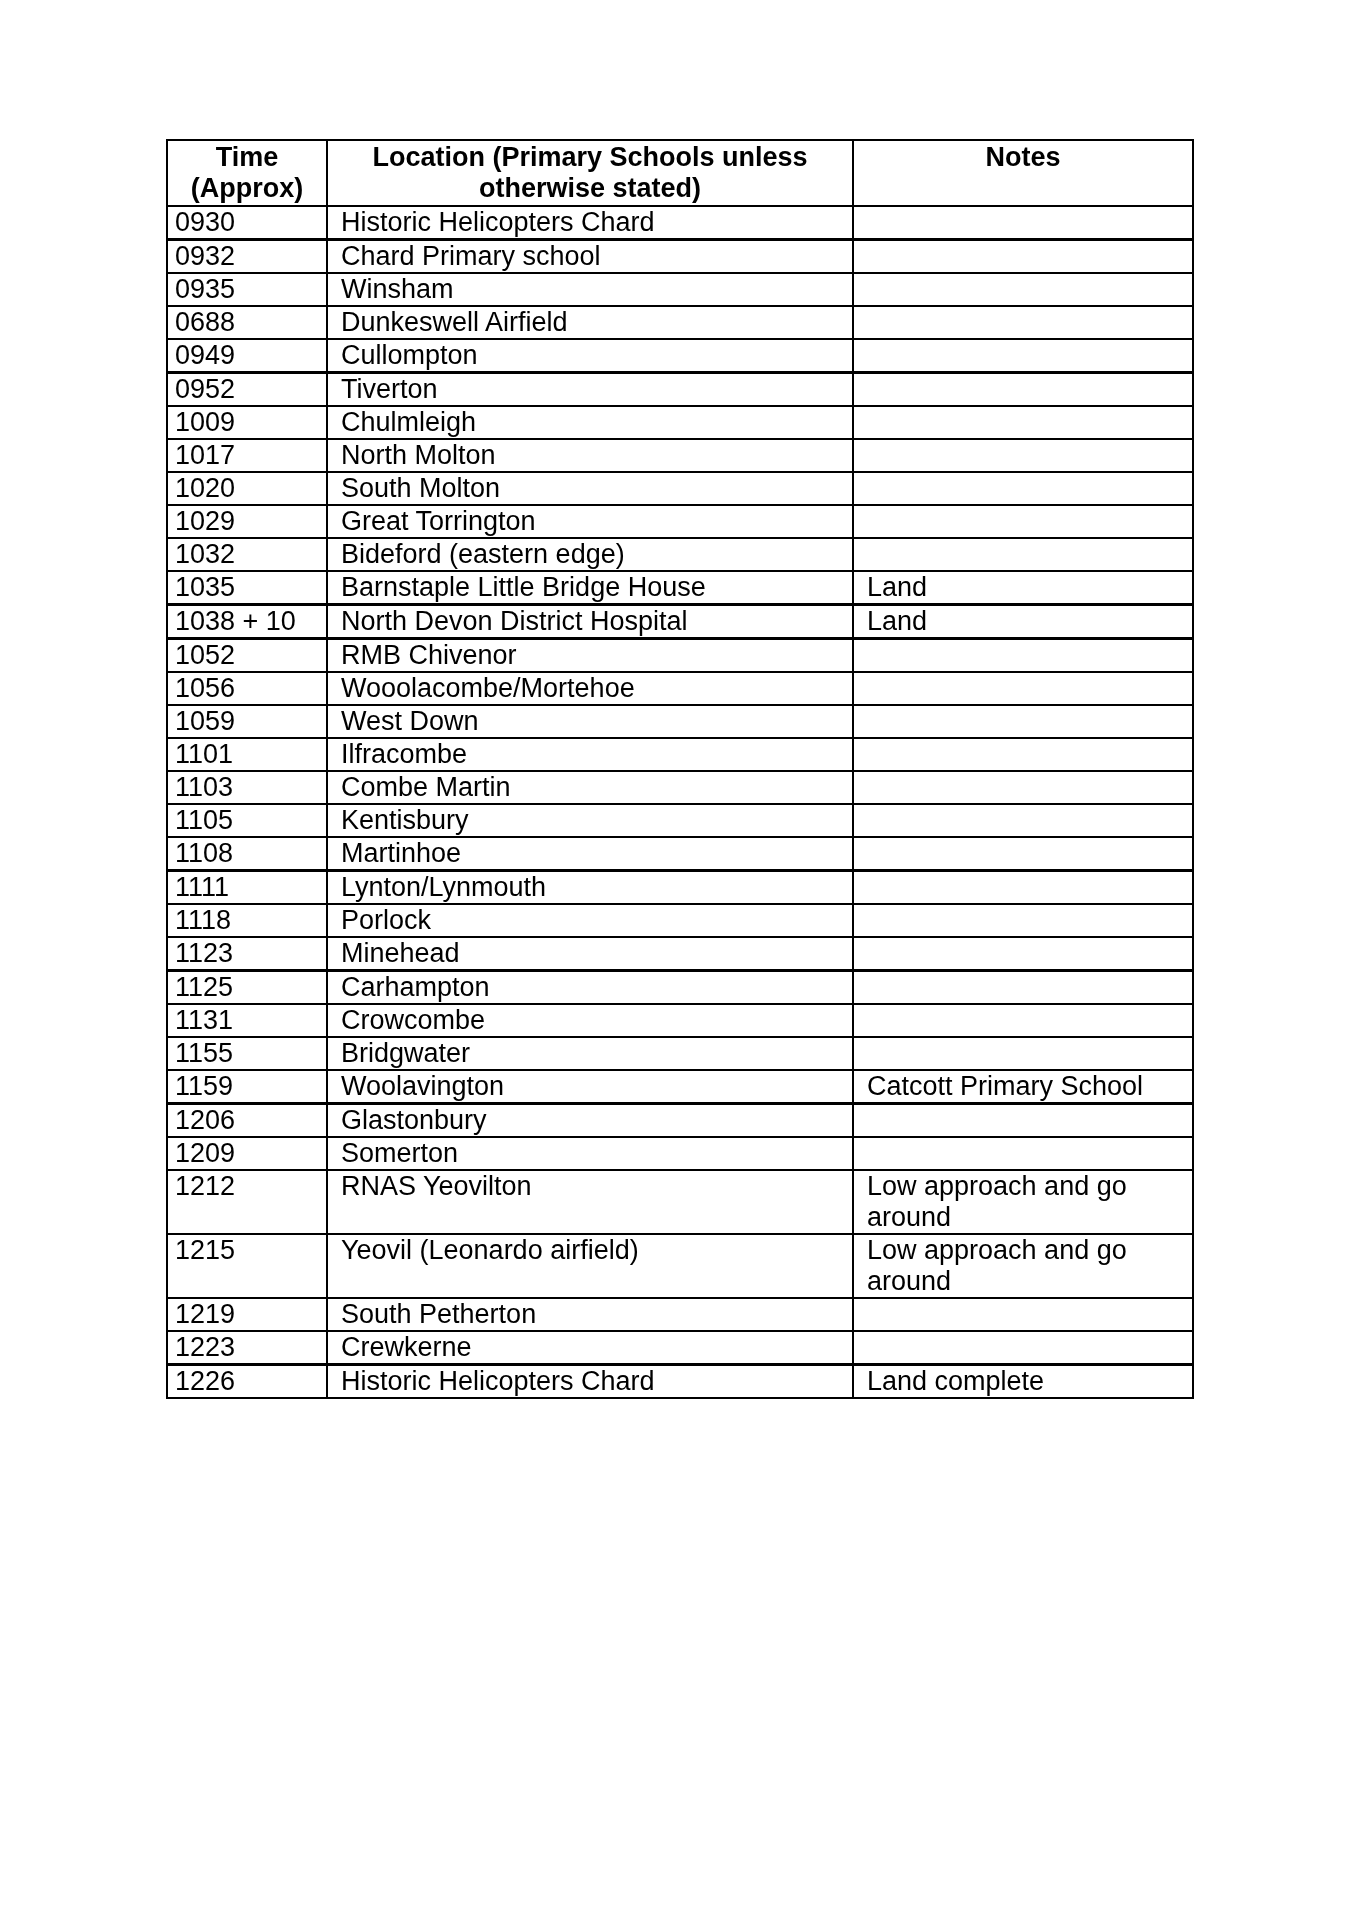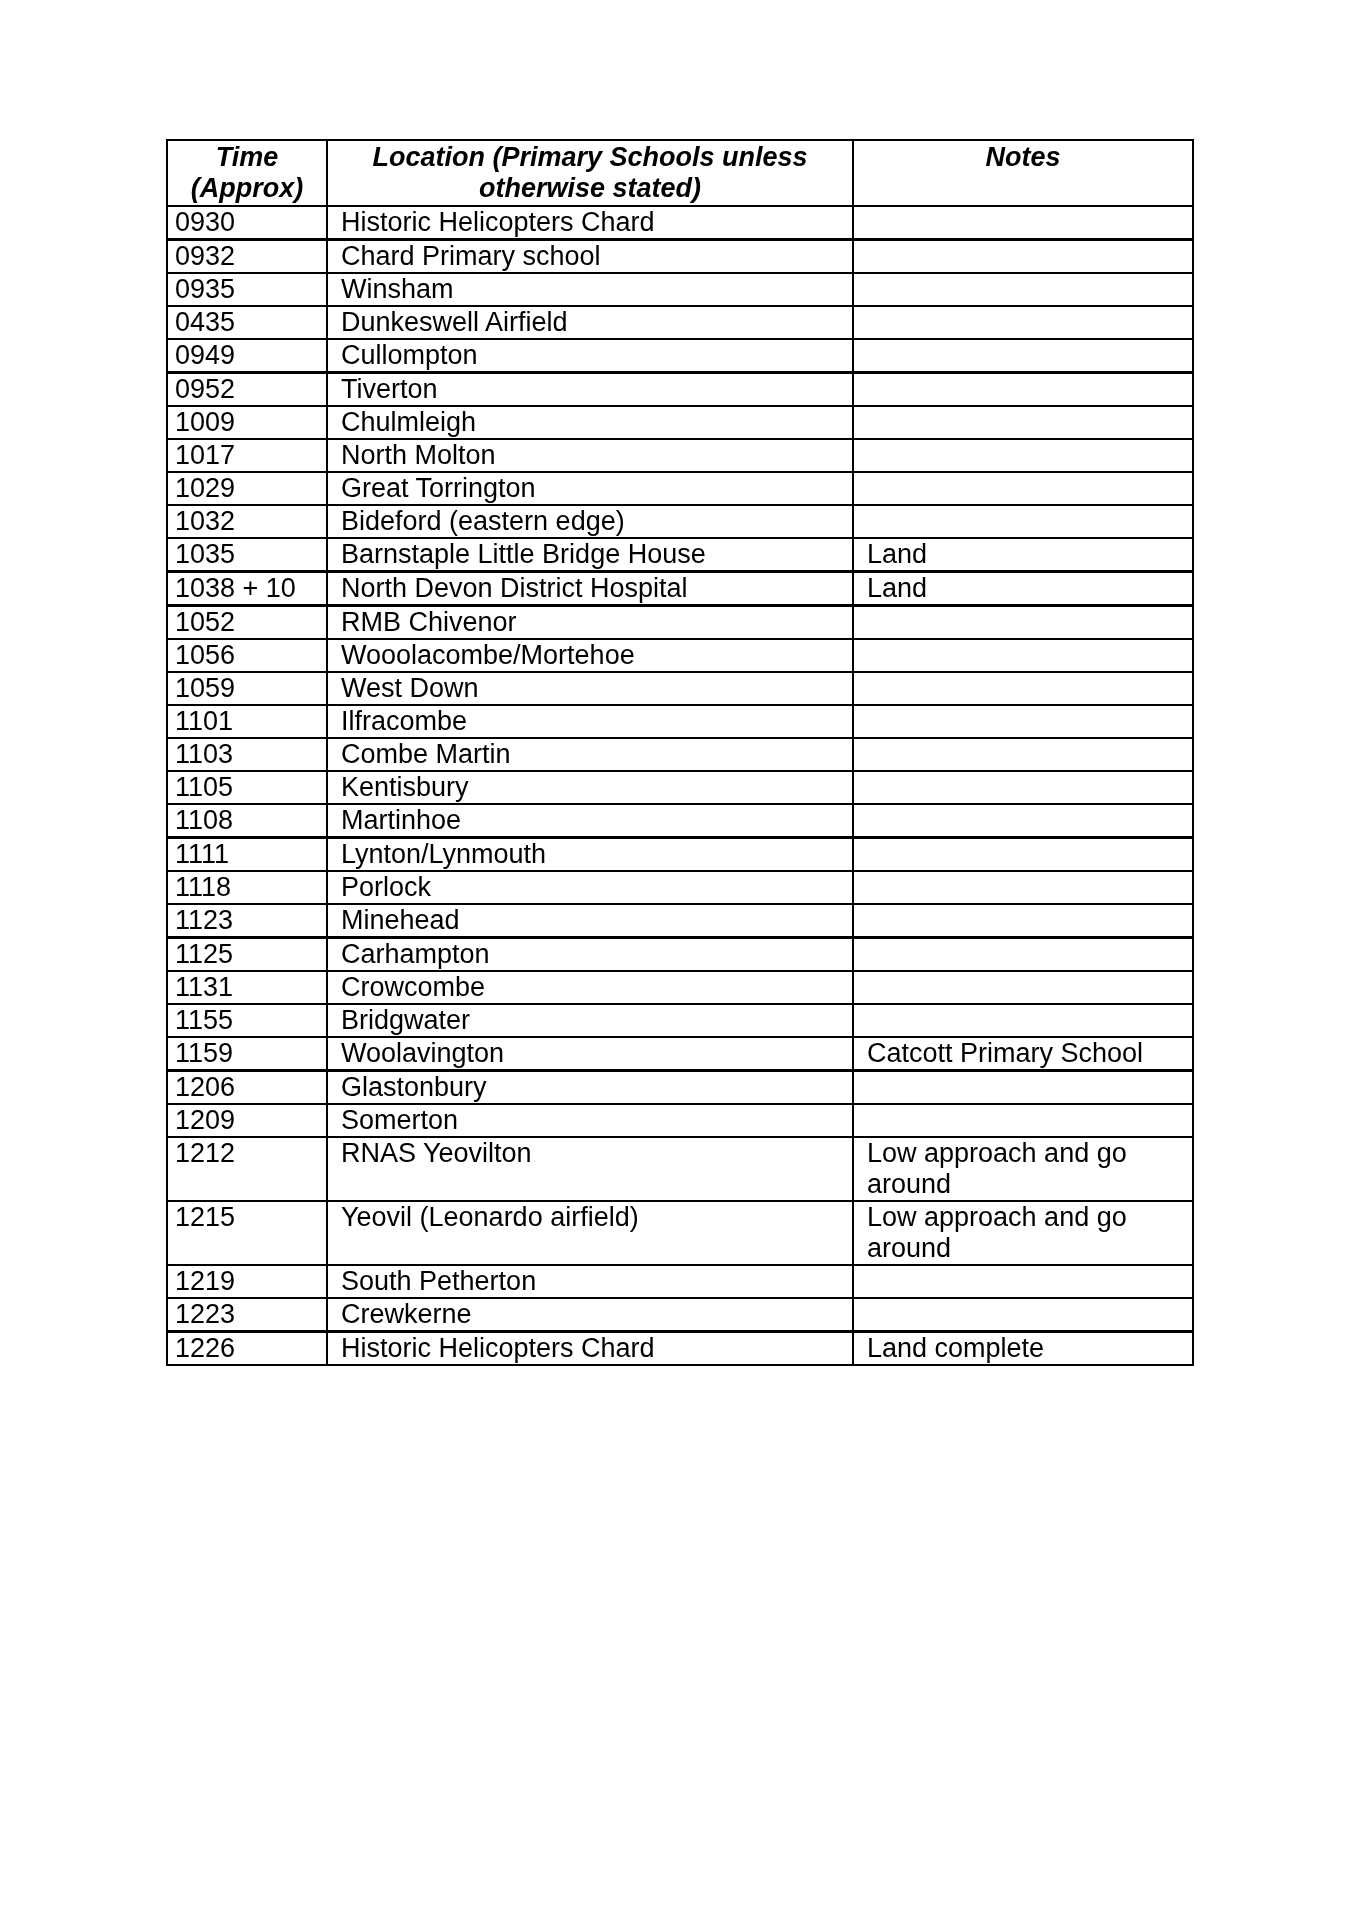--- a/index.html
+++ b/index.html
@@ -30,21 +30,20 @@
     border: 2px solid #000000;
     font-size: 27px;
     vertical-align: top;
     overflow: hidden;
   }
   th {
     font-weight: bold;
     text-align: center;
     line-height: 31px;
     padding: 1px 4px;
-    font-style: italic;
   }
   td {
     line-height: 31px;
     height: 30px;
     padding: 0 8px 0 13px;
     text-align: left;
     word-wrap: break-word;
   }
   td.time-cell { padding-left: 7px; }
   tr.group-end td { border-bottom-width: 3px; }
@@ -83,21 +82,21 @@
           <td class="time-cell">0932</td>
           <td class="location-cell">Chard Primary school</td>
           <td class="notes-cell"></td>
         </tr>
         <tr>
           <td class="time-cell">0935</td>
           <td class="location-cell">Winsham</td>
           <td class="notes-cell"></td>
         </tr>
         <tr>
-          <td class="time-cell">0435</td>
+          <td class="time-cell">0688</td>
           <td class="location-cell">Dunkeswell Airfield</td>
           <td class="notes-cell"></td>
         </tr>
         <tr class="group-end">
           <td class="time-cell">0949</td>
           <td class="location-cell">Cullompton</td>
           <td class="notes-cell"></td>
         </tr>
         <tr>
           <td class="time-cell">0952</td>
@@ -105,20 +104,25 @@
           <td class="notes-cell"></td>
         </tr>
         <tr>
           <td class="time-cell">1009</td>
           <td class="location-cell">Chulmleigh</td>
           <td class="notes-cell"></td>
         </tr>
         <tr>
           <td class="time-cell">1017</td>
           <td class="location-cell">North Molton</td>
+          <td class="notes-cell"></td>
+        </tr>
+        <tr>
+          <td class="time-cell">1020</td>
+          <td class="location-cell">South Molton</td>
           <td class="notes-cell"></td>
         </tr>
         <tr>
           <td class="time-cell">1029</td>
           <td class="location-cell">Great Torrington</td>
           <td class="notes-cell"></td>
         </tr>
         <tr>
           <td class="time-cell">1032</td>
           <td class="location-cell">Bideford (eastern edge)</td>

